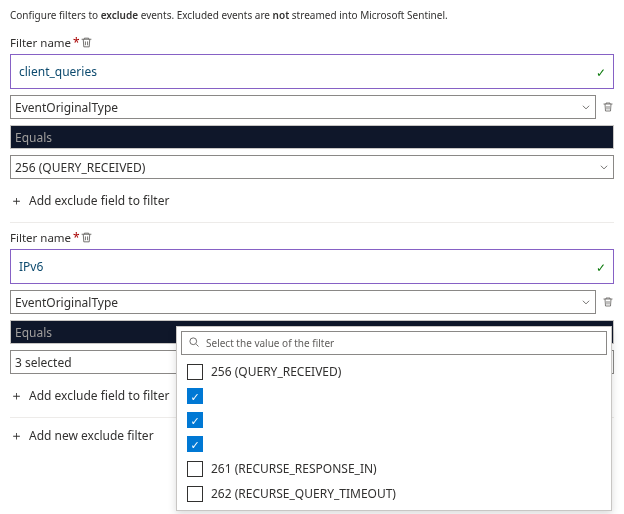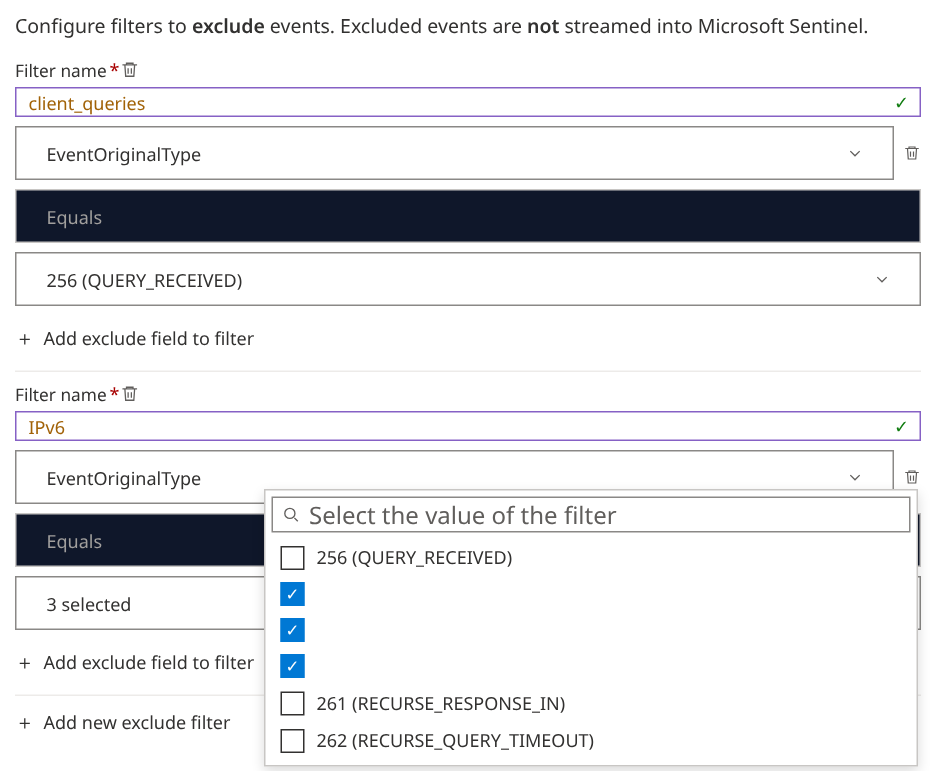--- a/index.html
+++ b/index.html
@@ -6,53 +6,53 @@
   body {
     font-family: "Segoe UI", system-ui, sans-serif;
     font-size: 12px;
     color: #323130;
     width: 624px;
     height: 514px;
     padding: 8px 10px;
     background: #fff;
     overflow: hidden;
   }
-  .instr { font-size: 13px; color: #323130; margin-bottom: 12px; }
+  .instr { font-size: 10px; color: #323130; margin-bottom: 12px; }
   .instr b { font-weight: 600; }
 
   .block { margin-top: 6px; }
   .row-head { display: flex; align-items: center; }
   .label { font-size: 11.5px; color: #323130; }
   .req { color: #a80000; margin-left: 2px; }
   .del { color: #605e5c; cursor: pointer; font-size: 14px; line-height: 1; }
   .del svg { display: block; }
 
   .name-input {
     width: 100%;
     border: 1px solid #8661c5;
     padding: 4px 26px 4px 8px;
     font-size: 12px;
-    height: 20px;
+    height: 35px;
     margin-top: 3px;
     position: relative;
     display: flex;
     align-items: center;
-    color: #a16207;
+    color: #0c4a6e;
   }
   .name-wrap { position: relative; margin-right: 0; }
   .check { position: absolute; right: 8px; top: 50%; transform: translateY(-50%); color: #107c10; font-size: 12px; }
 
   .field-row { display: flex; align-items: center; gap: 6px; margin-top: 6px; }
   .select-like {
     flex: 1;
     border: 1px solid #8a8886;
-    height: 36px;
-    display: flex;
-    align-items: center;
-    padding: 0 20px;
+    height: 24px;
+    display: flex;
+    align-items: center;
+    padding: 0 4px;
     font-size: 12px;
     justify-content: space-between;
     background: #fff;
     color: #323130;
   }
   .select-like.disabled {
     background: #0f172a;
     color: #a19f9d;
     border-color: #c8c6c4;
   }
@@ -84,21 +84,21 @@
     padding: 4px;
   }
   .dd-search {
     display: flex;
     align-items: center;
     gap: 6px;
     border: 1px solid #8a8886;
     height: 24px;
     padding: 0 6px;
     color: #605e5c;
-    font-size: 16px;
+    font-size: 10px;
     margin-bottom: 4px;
   }
   .dd-search .sicon { color: #605e5c; }
   .dd-opt {
     display: flex;
     align-items: center;
     gap: 8px;
     padding: 4px 6px;
     font-size: 12px;
     cursor: pointer;

